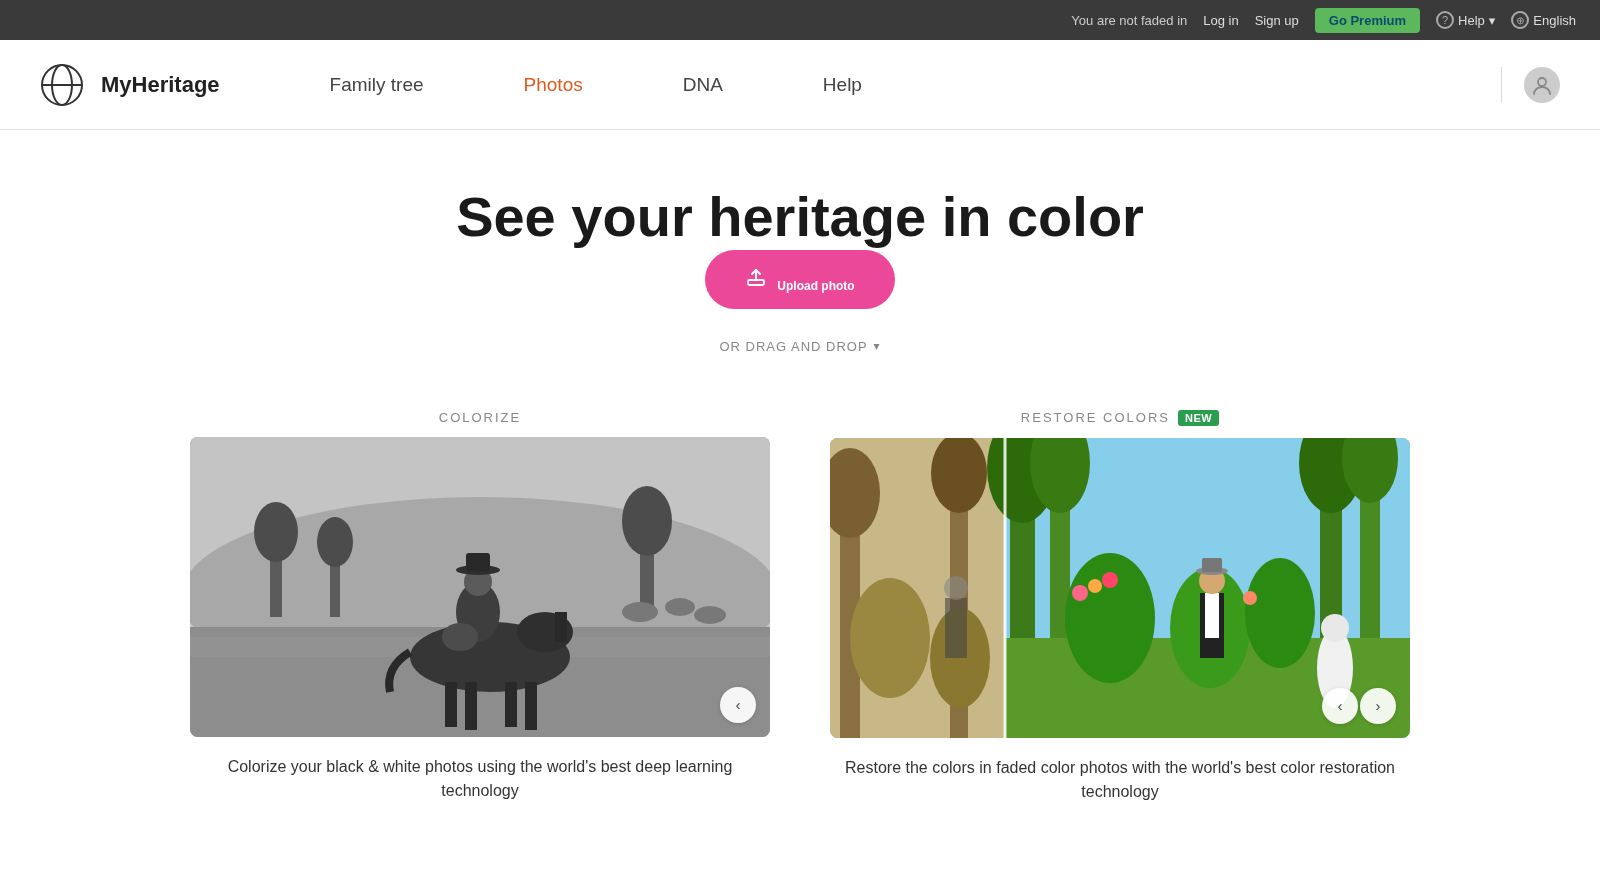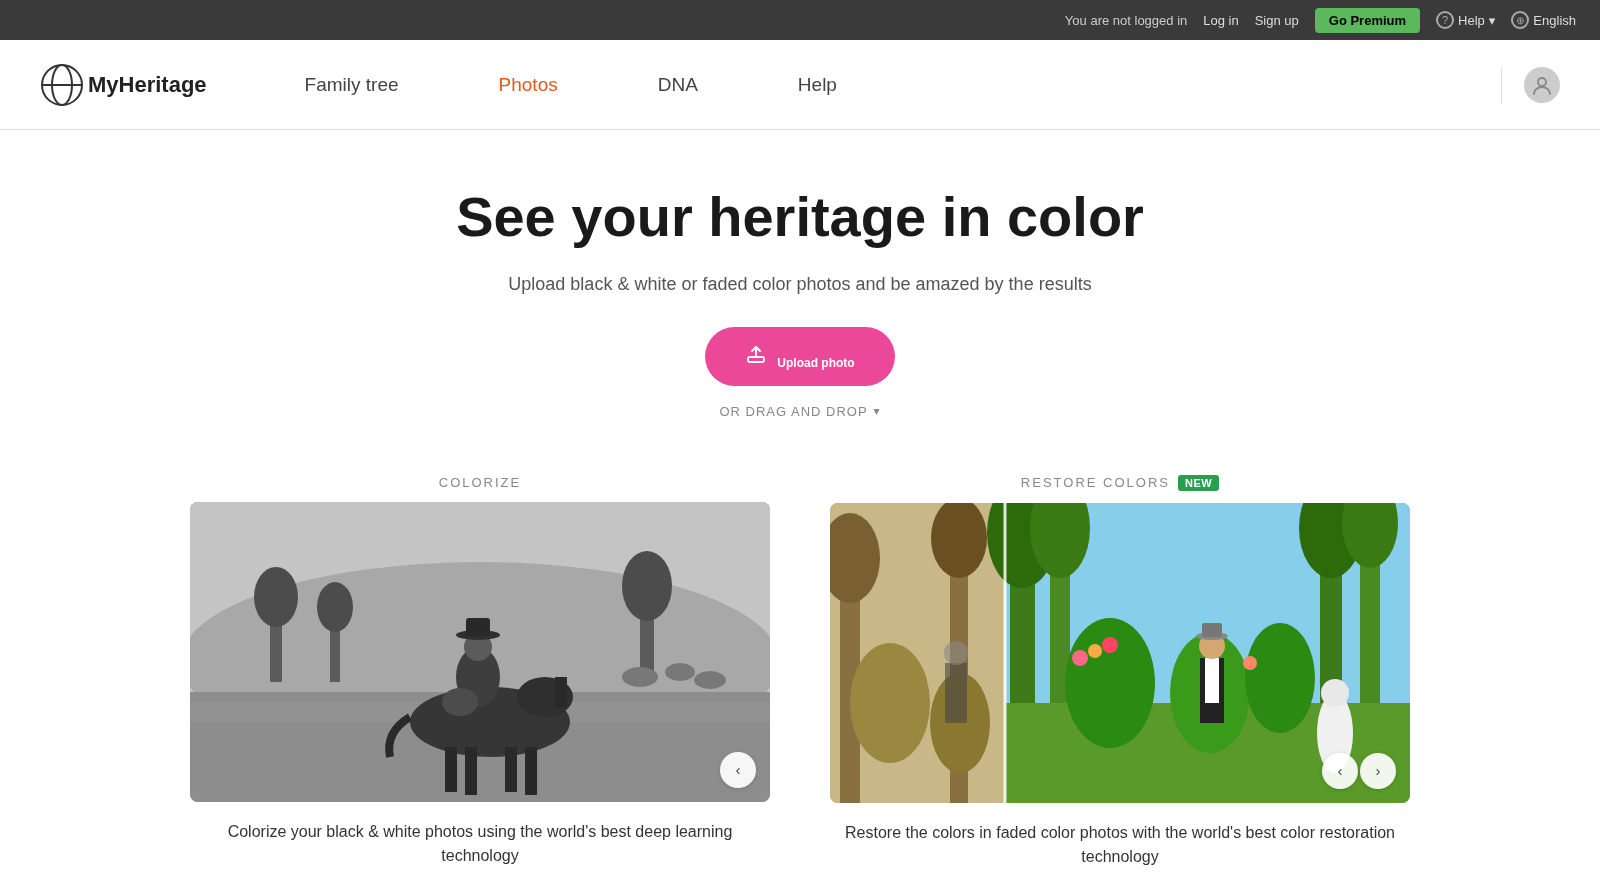--- a/index.html
+++ b/index.html
@@ -20,21 +20,21 @@
       font-size: 13px;
     }
     .topbar-link {
       color: #ddd;
       font-size: 13px;
       cursor: pointer;
       text-decoration: none;
     }
     .btn-premium {
       background: #5cb85c;
-      color: #000000;
+      color: #0c4a6e;
       border: none;
       border-radius: 4px;
       padding: 5px 14px;
       font-size: 13px;
       cursor: pointer;
       font-weight: 600;
     }
     .topbar-help {
       color: #ddd;
       font-size: 13px;
@@ -72,23 +72,23 @@
       border-bottom: 1px solid #e0e0e0;
       height: 90px;
       display: flex;
       align-items: center;
       padding: 0 40px;
       position: relative;
     }
     .logo {
       display: flex;
       align-items: center;
-      gap: 4px;
+      gap: 17px;
       text-decoration: none;
-      margin-right: 48px;
+      margin-right: 60px;
     }
     .logo-icon {
       width: 44px; height: 44px;
     }
     .logo-text {
       font-size: 22px;
       font-weight: 700;
       color: #222;
     }
     .nav-links {
@@ -127,42 +127,42 @@
     .hero {
       text-align: center;
       padding: 56px 20px 32px;
       background: #fff;
     }
     .hero-title {
       font-size: 56px;
       font-weight: 900;
       color: #1a1a1a;
       line-height: 1.1;
-      margin-bottom: 26px;
+      margin-bottom: 2px;
     }
     .hero-subtitle {
       font-size: 18px;
       color: #555;
       margin-bottom: 32px;
     }
     .btn-upload {
       background: #ec4899;
       color: #fff;
       border: none;
       border-radius: 30px;
       padding: 16px 40px;
       font-size: 12px;
       font-weight: 600;
       cursor: pointer;
       display: inline-flex;
       align-items: flex-end;
       gap: 10px;
     }
     .drag-drop {
-      margin-top: 18px;
+      margin-top: 30px;
       font-size: 13px;
       color: #888;
       letter-spacing: 1px;
       text-transform: uppercase;
       cursor: pointer;
       display: flex;
       align-items: center;
       justify-content: center;
       gap: 6px;
     }
@@ -258,21 +258,21 @@
 
     
     .upload-icon {
       font-size: 20px;
     }
   </style>
 </head>
 <body>
 
 <div class="topbar">
-  <span class="topbar-text">You are not logged in</span>
+  <span class="topbar-text">You are not faded in</span>
   <a class="topbar-link">Log in</a>
   <a class="topbar-link">Sign up</a>
   <button class="btn-premium">Go Premium</button>
   <span class="topbar-help">
     <span class="circle-icon">?</span>
     <span>Help</span>
     <span>▾</span>
   </span>
   <span class="topbar-lang">
     <span class="globe-icon">⊕</span>
@@ -301,21 +301,20 @@
       <svg width="22" height="22" viewBox="0 0 22 22" fill="none" xmlns="http://www.w3.org/2000/svg">
         <circle cx="11" cy="8" r="4" stroke="#888" stroke-width="1.8"></circle>
         <path d="M3 20c0-4 3.6-7 8-7s8 3 8 7" stroke="#888" stroke-width="1.8" stroke-linecap="round"></path>
       </svg>
     </div>
   </div>
 </nav>
 
 <section class="hero">
   <h1 class="hero-title">See your heritage in color</h1>
-  <p class="hero-subtitle">Upload black &amp; white or faded color photos and be amazed by the results</p>
   <button class="btn-upload">
     <span class="upload-icon">
       <svg width="22" height="22" viewBox="0 0 22 22" fill="none" xmlns="http://www.w3.org/2000/svg">
         <rect x="3" y="14" width="16" height="5" rx="1.5" stroke="#fff" stroke-width="1.8"></rect>
         <path d="M11 12V4" stroke="#fff" stroke-width="2" stroke-linecap="round"></path>
         <path d="M7 8l4-4 4 4" stroke="#fff" stroke-width="2" stroke-linecap="round" stroke-linejoin="round"></path>
       </svg>
     </span>
     <span>Upload photo</span>
   </button>

